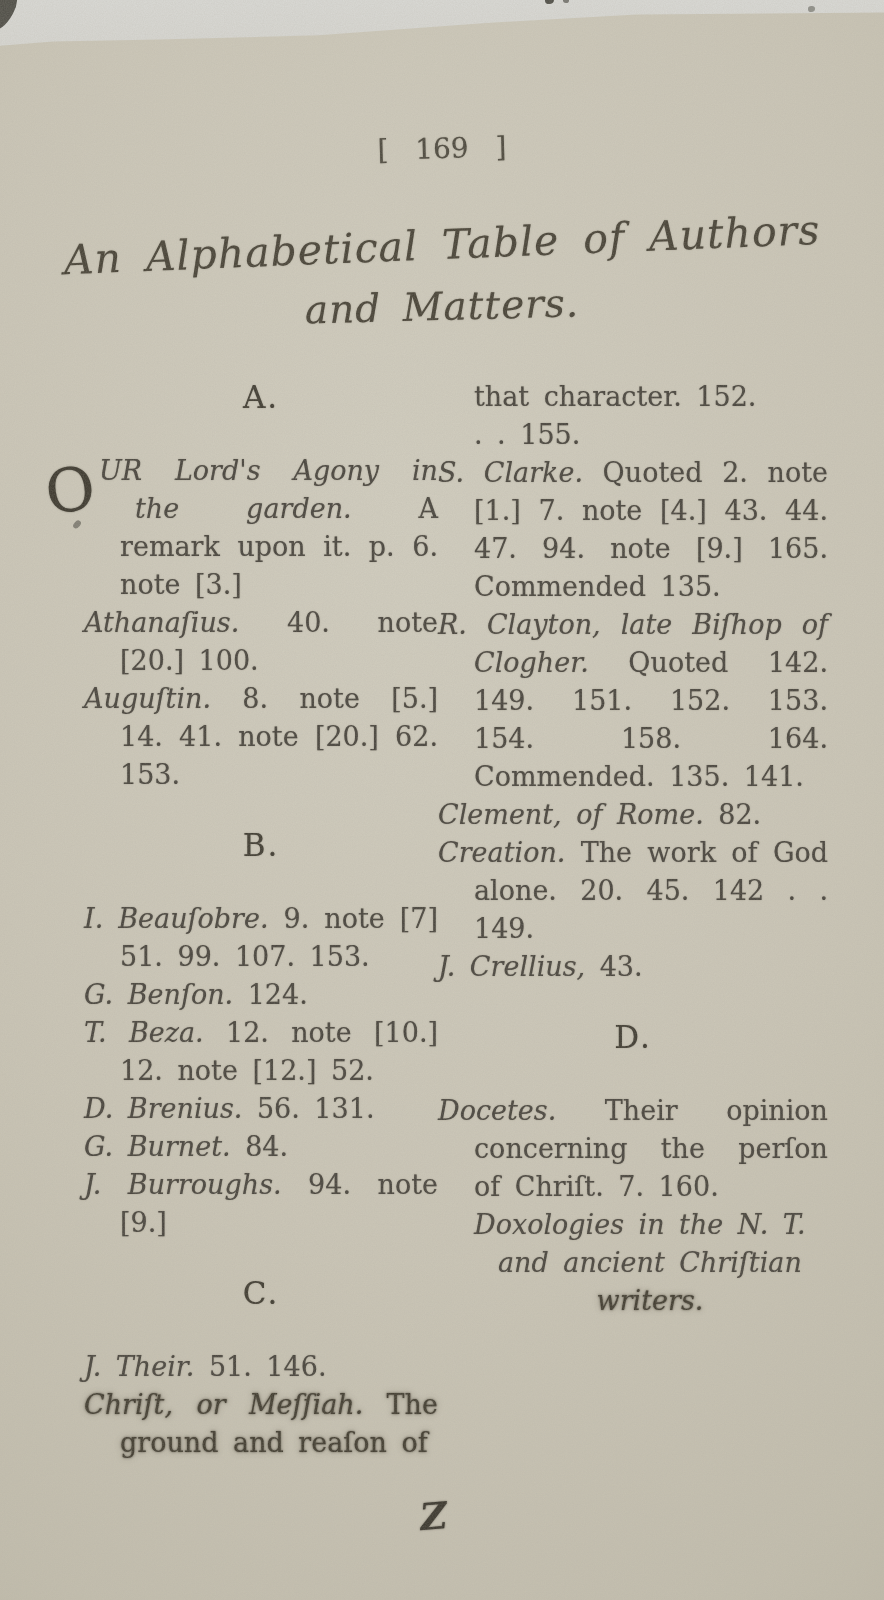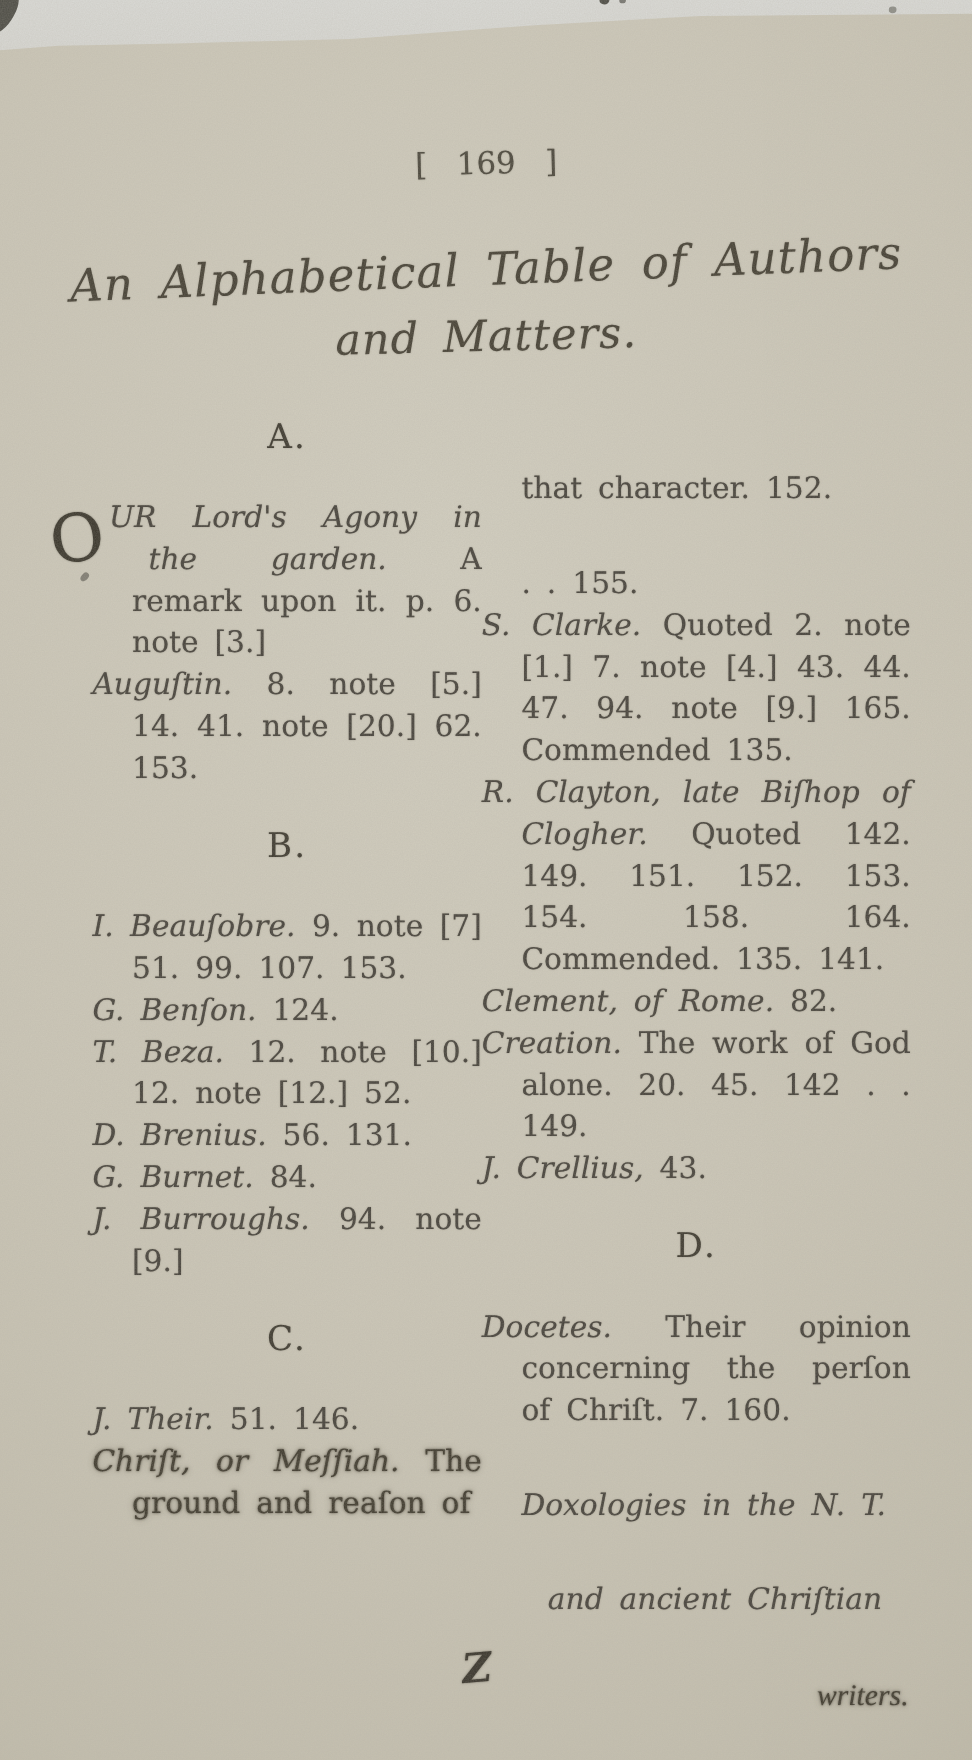--- a/index.html
+++ b/index.html
@@ -38,30 +38,30 @@
   .col-right{flex:1;}
   .section{
     text-align:center;font-size:31px;letter-spacing:2px;color:#3c382e;
     margin:32px 0 36px;padding:0;text-indent:0;
   }
   .col .section:first-child{margin-top:0;}
   .entry{
     text-align:justify;padding-left:36px;text-indent:-36px;
     word-spacing:.22em;hyphens:none;
   }
-  .entry .line{text-indent:0;margin-top:48px;}
+  .entry .line{text-indent:0;}
   .entry.continuation{text-indent:0;}
   .it{font-style:italic;}
   .dropcap{
     float:left;font-size:60px;line-height:62px;height:74px;width:48px;
     margin:2px 5px 0 -38px;font-style:normal;color:#39352b;
     transform:rotate(-8deg);text-shadow:0 0 1.5px rgba(50,46,36,.7);
   }
   .ind2{padding-left:24px;}
-  .alir{text-align:right;padding-right:2px;font-family:Liberation Serif, serif;}
+  .alir{text-align:center;padding-right:2px;}
   .smudge{text-shadow:0 0 2.4px rgba(58,52,40,.9),0 0 7px rgba(58,52,40,.3);color:#3e392d;}
   .signature{
     position:absolute;left:420px;top:1494px;
     font-size:37px;font-weight:bold;font-style:italic;color:#37332a;
     transform:rotate(-5deg);text-shadow:0 0 2px rgba(52,47,38,.7);
   }
   .speck{position:absolute;background:#34322b;border-radius:50% 45% 55% 50%;opacity:.85;}
   #sp1{left:-7px;top:-10px;width:20px;height:42px;transform:rotate(28deg);}
   #sp2{left:545px;top:-3px;width:9px;height:7px;}
   #sp3{left:563px;top:-2px;width:6px;height:5px;opacity:.6;}
@@ -77,20 +77,21 @@
 
   <div class="content">
     <div class="pageno">[ 169 ]</div>
     <div class="title t1">An Alphabetical Table of Authors</div>
     <div class="title t2">and Matters.</div>
 
     <div class="columns">
       <div class="col col-left" id="col-left">
           <div class="section">A.</div>
           <div class="entry"><span class="dropcap">O</span><span class="it">UR Lord's Agony in the garden. </span><span class="ro">A remark upon it. p. 6. note [3.]</span></div>
+          <div class="entry"><span class="it">Athanaſius. </span><span class="ro">40. note [20.] 100.</span></div>
           <div class="entry"><span class="it">Auguſtin. </span><span class="ro">8. note [5.] 14. 41. note [20.] 62. 153.</span></div>
           <div class="section">B.</div>
           <div class="entry"><span class="it">I. Beauſobre. </span><span class="ro">9. note [7] 51. 99. 107. 153.</span></div>
           <div class="entry"><span class="it">G. Benſon. </span><span class="ro">124.</span></div>
           <div class="entry"><span class="it">T. Beza. </span><span class="ro">12. note [10.] 12. note [12.] 52.</span></div>
           <div class="entry"><span class="it">D. Brenius. </span><span class="ro">56. 131.</span></div>
           <div class="entry"><span class="it">G. Burnet. </span><span class="ro">84.</span></div>
           <div class="entry"><span class="it">J. Burroughs. </span><span class="ro">94. note [9.]</span></div>
           <div class="section">C.</div>
           <div class="entry"><span class="it">J. Their. </span><span class="ro">51. 146.</span></div>

